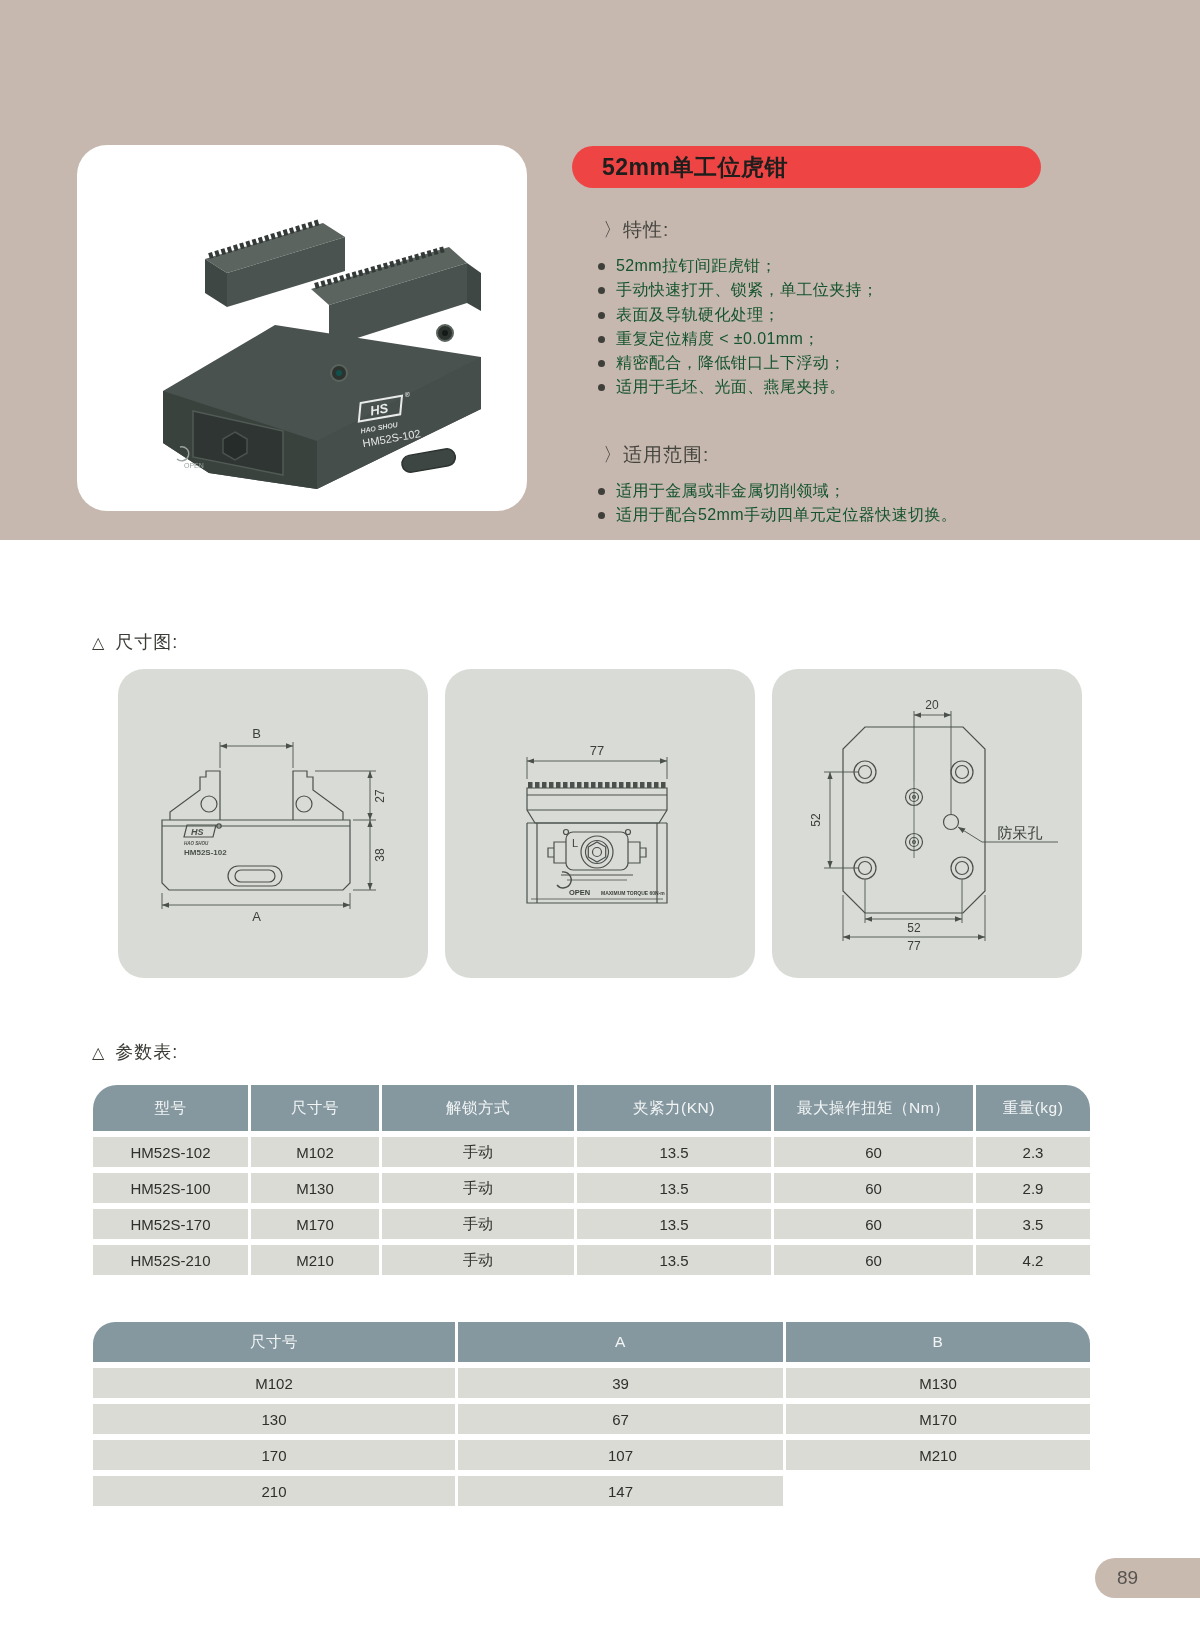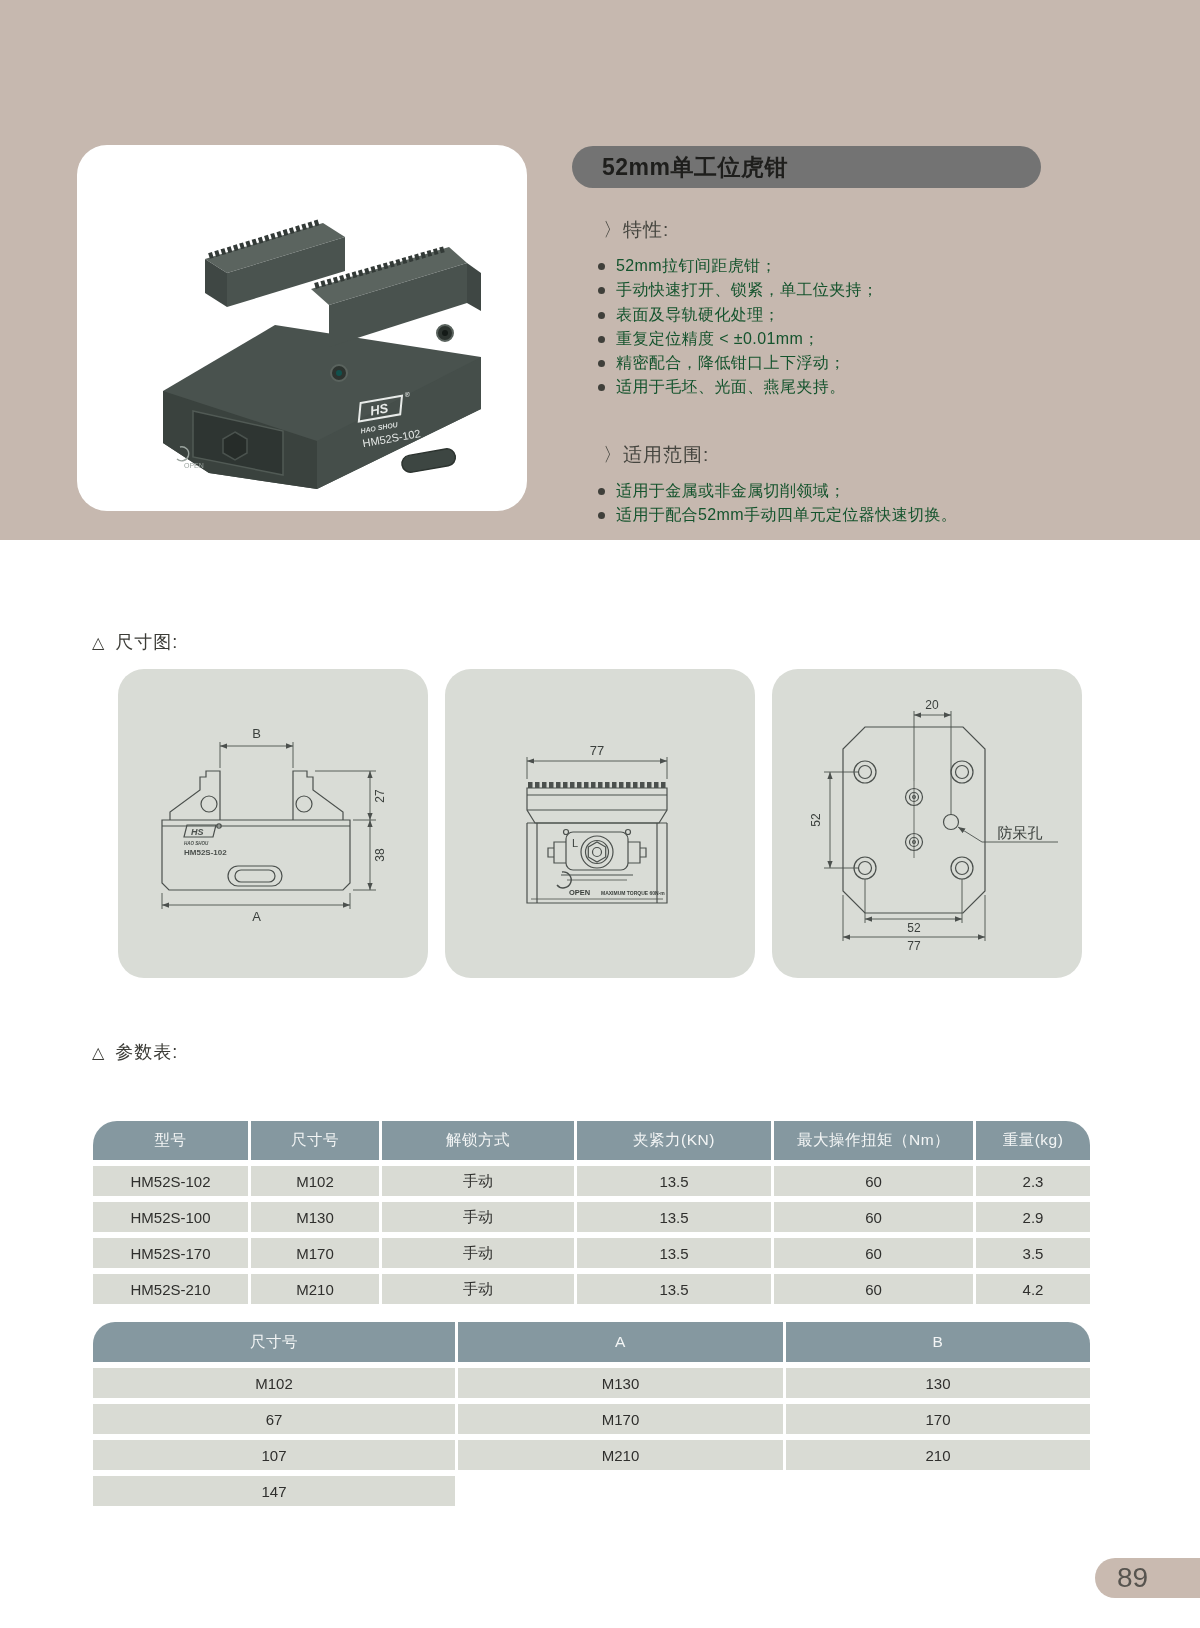--- a/index.html
+++ b/index.html
@@ -1,47 +1,47 @@
 <!DOCTYPE html>
 <html><head>
 <meta charset="utf-8">
 <style>
   html,body{margin:0;padding:0;background:#ffffff;}
   .page{position:relative;width:1200px;height:1628px;background:#ffffff;overflow:hidden;
         font-family:"Liberation Sans","DejaVu Sans",sans-serif;}
   .top-band{position:absolute;left:0;top:0;width:1200px;height:540px;background:#c6b8af;}
   .photo-card{position:absolute;left:77px;top:145px;width:450px;height:366px;background:#ffffff;border-radius:30px;overflow:hidden;}
-  .title-pill{position:absolute;left:572px;top:146px;width:469px;height:42px;background:#737373;border-radius:21px;
+  .title-pill{position:absolute;left:572px;top:146px;width:469px;height:42px;background:#ef4444;border-radius:21px;
               display:flex;align-items:center;padding-left:30px;box-sizing:border-box;}
   .title-pill span{font-size:23px;font-weight:bold;color:#1e1e1c;letter-spacing:0.5px;}
   .txtblock{position:absolute;width:520px;color:#45453f;}
   .blk-heading{font-size:19px;color:#45453f;letter-spacing:1px;margin-left:28px;}
   .txtblock ul{list-style:none;margin:11px 0 0 0;padding:0 0 0 41px;}
   .txtblock li{position:relative;font-size:16px;line-height:24.3px;color:#14532d;letter-spacing:0.4px;}
   .txtblock li::before{content:"";position:absolute;left:-18px;top:9px;width:7px;height:7px;border-radius:50%;background:#3f3f3a;}
   .section-label{position:absolute;display:flex;align-items:center;gap:11px;color:#3b3b36;}
   .section-label .tri{font-size:16px;line-height:1;transform:translateY(1px);}
   .section-label .lbl{font-size:18px;letter-spacing:1px;}
   .dim-box{position:absolute;top:669px;width:310px;height:309px;background:#d9dcd6;border-radius:26px;}
   .grid-table{position:absolute;display:grid;column-gap:3px;}
   .grid-table .h{background:#8598a0;color:#f3f5f5;display:flex;align-items:center;justify-content:center;
                  font-size:15.5px;letter-spacing:0.5px;}
   .grid-table .c{background:#d9dbd4;color:#2f2f2d;display:flex;align-items:center;justify-content:center;
                  font-size:15px;height:30px;}
   .t1{left:93px;top:1085px;grid-template-columns:155px 128px 192px 194px 199px 114px;row-gap:6px;}
-  .t1 .h{height:39px;margin-top:36px;}
+  .t1 .h{height:46px;}
   .t1 .h.first{border-top-left-radius:24px;}
   .t1 .h.last{border-top-right-radius:24px;}
   .t2{left:93px;top:1322px;grid-template-columns:362px 325px 304px;row-gap:6px;}
   .t2 .h{height:40px;}
   .t2 .h.first{border-top-left-radius:22px;}
   .t2 .h.last{border-top-right-radius:22px;}
   .page-tab{position:absolute;left:1095px;top:1558px;width:105px;height:40px;background:#c9bab0;
             border-radius:20px 0 0 20px;display:flex;align-items:center;padding-left:22px;box-sizing:border-box;}
-  .page-tab span{font-size:28px;color:#57544f;text-align:right;}
+  .page-tab span{font-size:19px;color:#57544f;text-align:right;}
   svg text{font-family:"Liberation Sans","DejaVu Sans",sans-serif;}
 </style>
 </head>
 <body>
 
 <div class="page">
 
   <div class="top-band">
 
     <div class="photo-card">
@@ -309,20 +309,21 @@
     <div class="c">60</div>
     <div class="c">4.2</div>
   </div>
 
   <div class="grid-table t2">
     <div class="h first">尺寸号</div>
     <div class="h">A</div>
     <div class="h last">B</div>
 
     <div class="c">M102</div>
+    <div class="c">39</div>
 
     <div class="c">M130</div>
     <div class="c">130</div>
     <div class="c">67</div>
 
     <div class="c">M170</div>
     <div class="c">170</div>
     <div class="c">107</div>
 
     <div class="c">M210</div>

